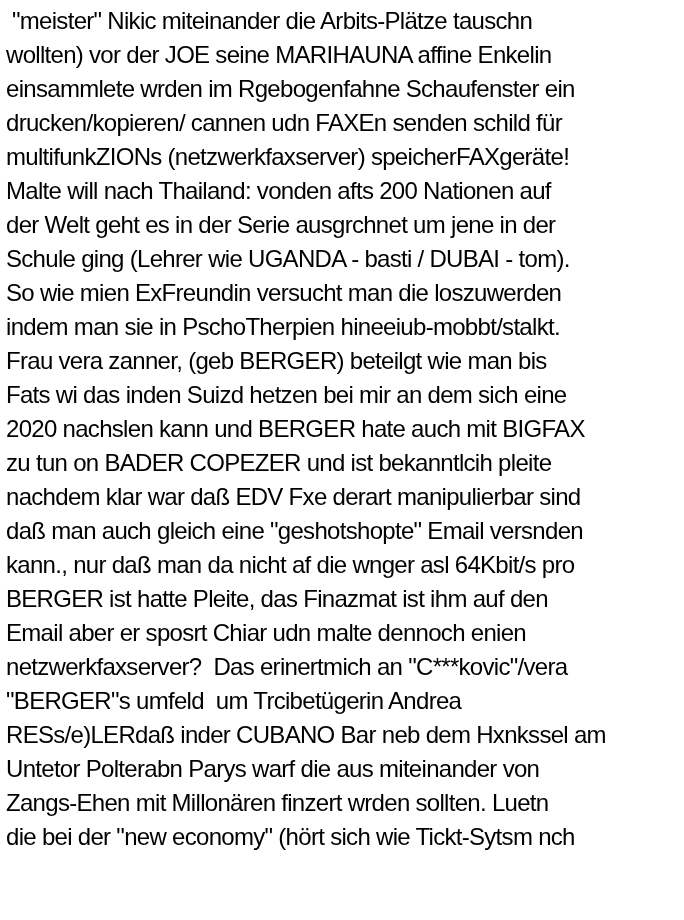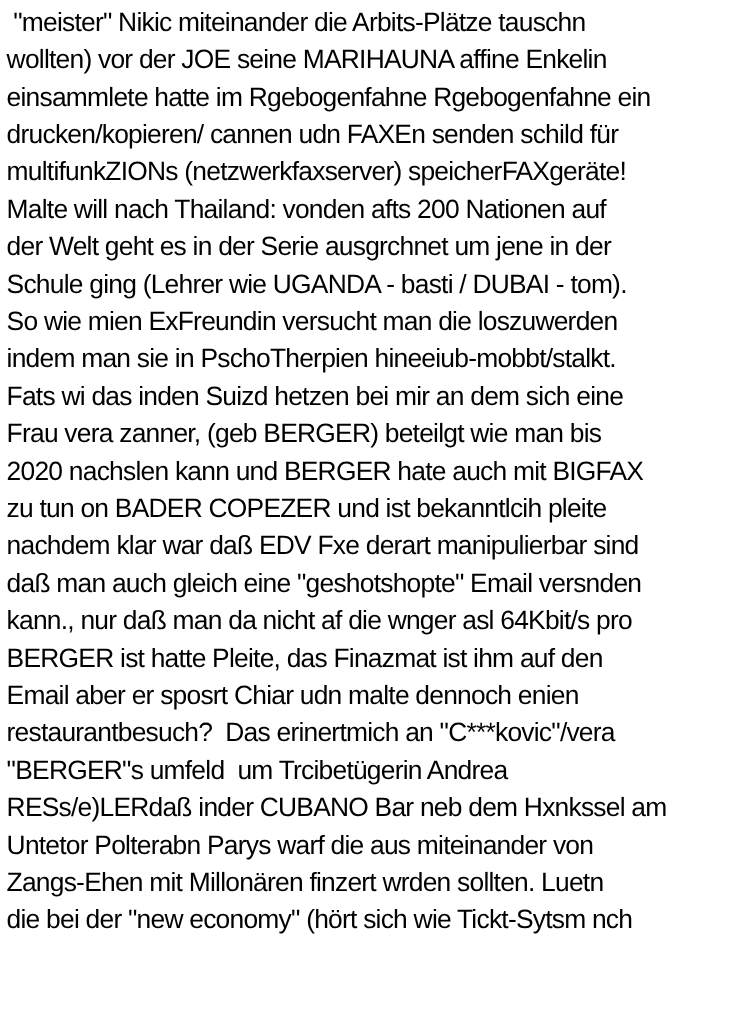--- a/index.html
+++ b/index.html
@@ -32,37 +32,37 @@
     height: 34px;
   }
 </style>
 </head>
 <body>
 
 <div class="page">
   <div class="text-block">
       <div class="line"> "meister" Nikic miteinander die Arbits-Plätze tauschn</div>
       <div class="line">wollten) vor der JOE seine MARIHAUNA affine Enkelin</div>
-      <div class="line">einsammlete hatte im Rgebogenfahne Rgebogenfahne ein</div>
+      <div class="line">einsammlete wrden im Rgebogenfahne Schaufenster ein</div>
       <div class="line">drucken/kopieren/ cannen udn FAXEn senden schild für</div>
       <div class="line">multifunkZIONs (netzwerkfaxserver) speicherFAXgeräte!</div>
       <div class="line">Malte will nach Thailand: vonden afts 200 Nationen auf</div>
       <div class="line">der Welt geht es in der Serie ausgrchnet um jene in der</div>
       <div class="line">Schule ging (Lehrer wie UGANDA - basti / DUBAI - tom).</div>
       <div class="line">So wie mien ExFreundin versucht man die loszuwerden</div>
       <div class="line">indem man sie in PschoTherpien hineeiub-mobbt/stalkt.</div>
+      <div class="line">Frau vera zanner, (geb BERGER) beteilgt wie man bis</div>
       <div class="line">Fats wi das inden Suizd hetzen bei mir an dem sich eine</div>
-      <div class="line">Frau vera zanner, (geb BERGER) beteilgt wie man bis</div>
       <div class="line">2020 nachslen kann und BERGER hate auch mit BIGFAX</div>
       <div class="line">zu tun on BADER COPEZER und ist bekanntlcih pleite</div>
       <div class="line">nachdem klar war daß EDV Fxe derart manipulierbar sind</div>
       <div class="line">daß man auch gleich eine "geshotshopte" Email versnden</div>
       <div class="line">kann., nur daß man da nicht af die wnger asl 64Kbit/s pro</div>
       <div class="line">BERGER ist hatte Pleite, das Finazmat ist ihm auf den</div>
       <div class="line">Email aber er sposrt Chiar udn malte dennoch enien</div>
-      <div class="line">restaurantbesuch?  Das erinertmich an "C***kovic"/vera</div>
+      <div class="line">netzwerkfaxserver?  Das erinertmich an "C***kovic"/vera</div>
       <div class="line">"BERGER"s umfeld  um Trcibetügerin Andrea</div>
       <div class="line">RESs/e)LERdaß inder CUBANO Bar neb dem Hxnkssel am</div>
       <div class="line">Untetor Polterabn Parys warf die aus miteinander von</div>
       <div class="line">Zangs-Ehen mit Millonären finzert wrden sollten. Luetn</div>
       <div class="line">die bei der "new economy" (hört sich wie Tickt-Sytsm nch</div>
     </div>
 </div>
 
 </body></html>

